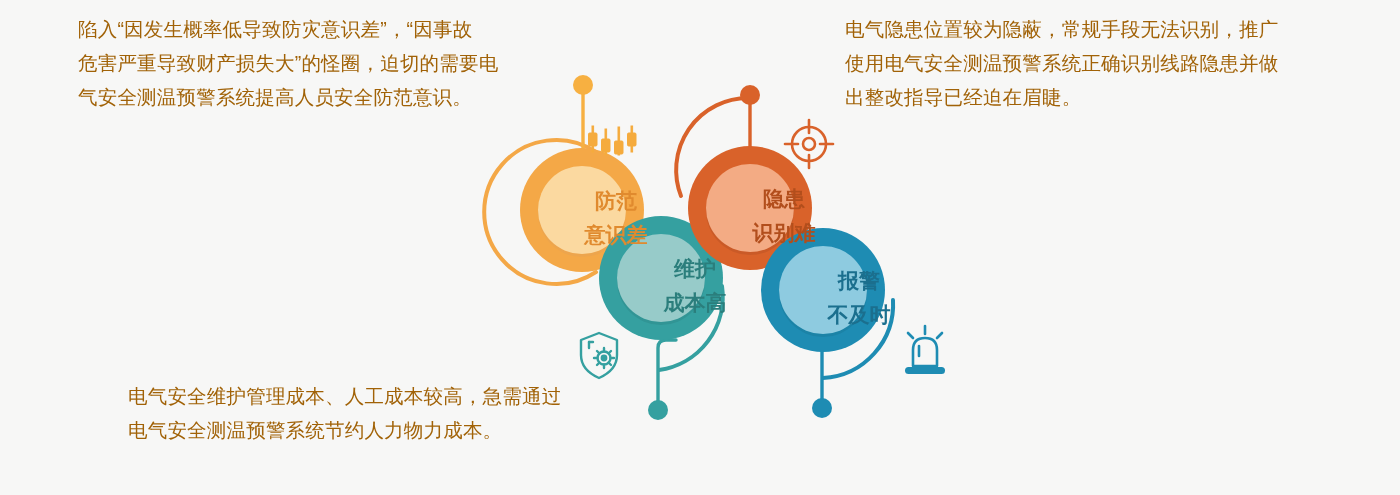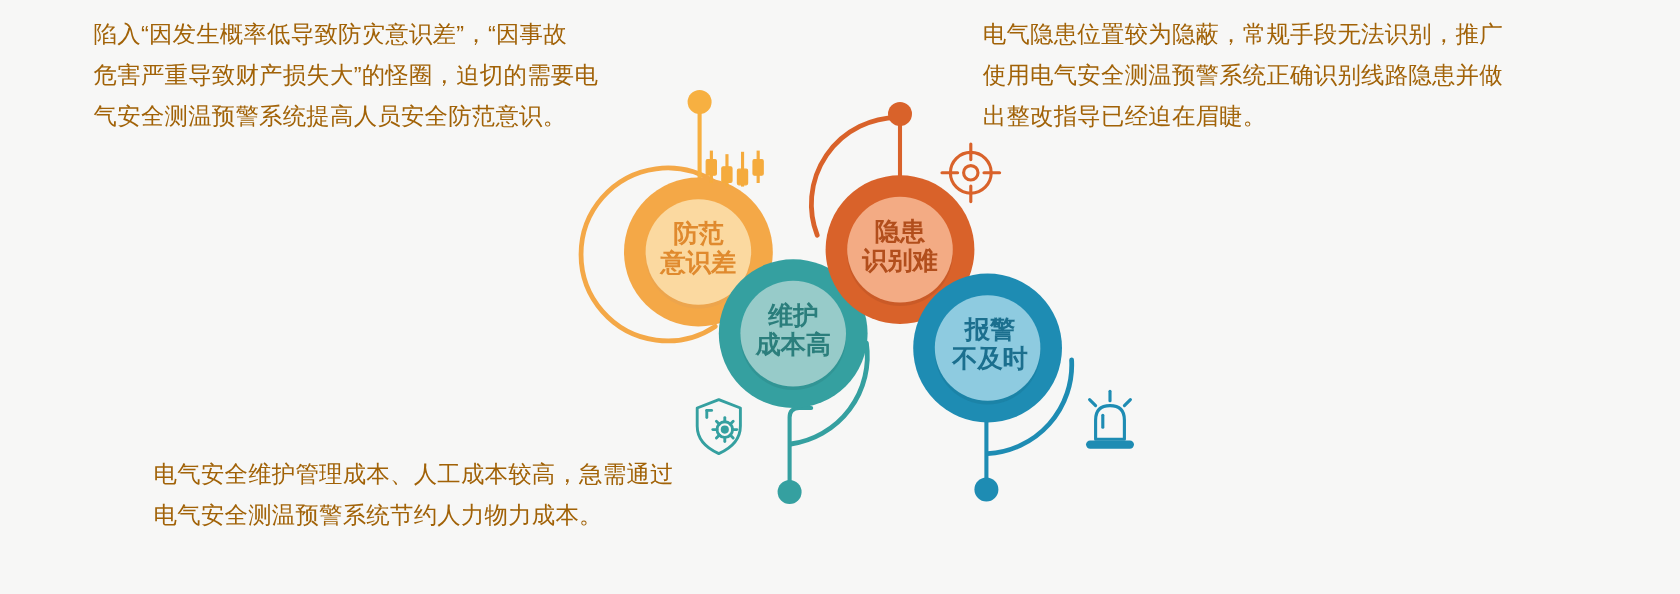--- a/index.html
+++ b/index.html
@@ -21,38 +21,39 @@
   }
   .text-block {
     position: absolute;
     color: #a16207;
     font-size: 19.5px;
     line-height: 34px;
     letter-spacing: 0.2px;
     white-space: pre-line;
   }
   #txt-tl { left: 78px;  top: 12px;  width: 470px; }
-  #txt-tr { left: 819px; top: 12px;  width: 470px; }
+  #txt-tr { left: 845px; top: 12px;  width: 470px; }
   #txt-bl { left: 128px; top: 379px; width: 470px; }
   #txt-br { left: 866px; top: 379px; width: 450px; }
 
   #graphic {
     position: absolute;
     left: 0; top: 0;
     width: 1400px;
     height: 495px;
   }
   .node-label {
     position: absolute;
     text-align: center;
     font-size: 21px;
-    line-height: 24px;
+    line-height: 34px;
     font-weight: 700;
     white-space: pre-line;
     pointer-events: none;
+    margin-left: 34px;
   }
 </style>
 </head>
 <body style="background: rgb(247, 247, 246);">
 
 <div id="stage">
 
   <svg id="graphic" viewBox="0 0 1400 495">
 
     <path d="M 596 152 A 72 72 0 1 0 596 272" fill="none" stroke="#f4a847" stroke-width="4" stroke-linecap="round"></path>

